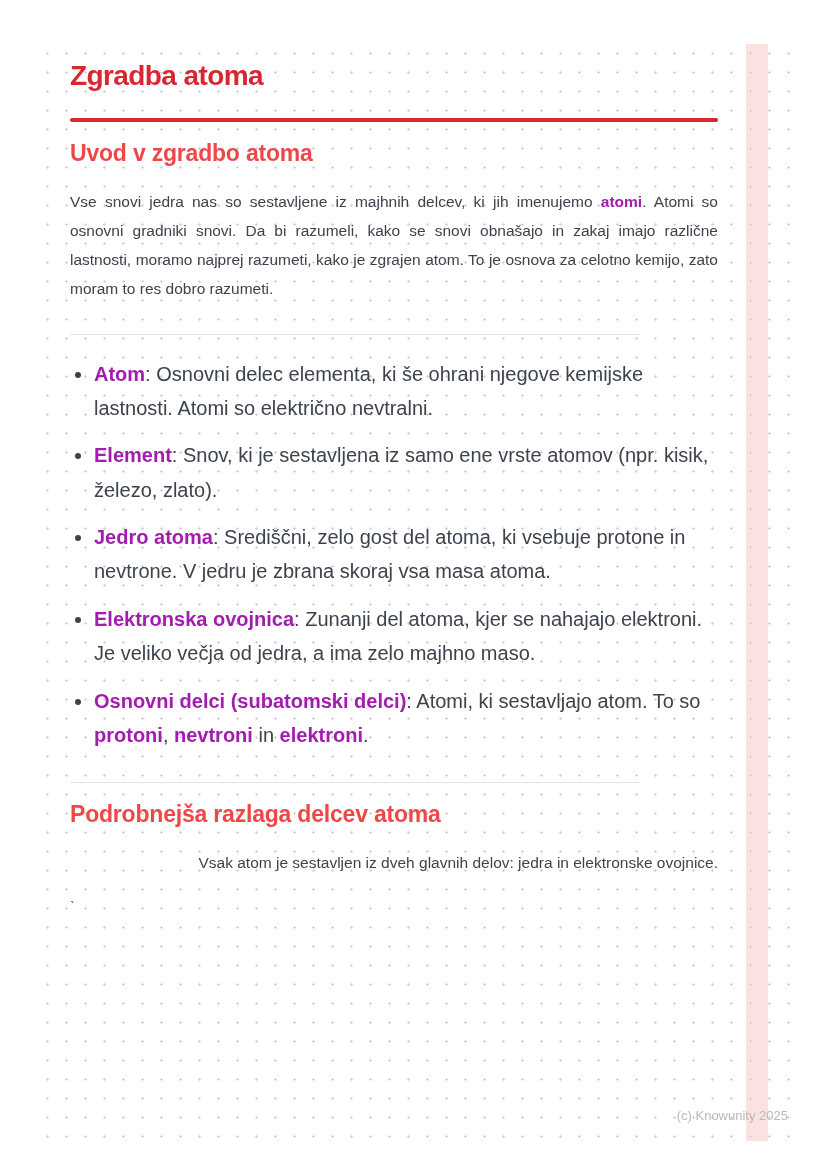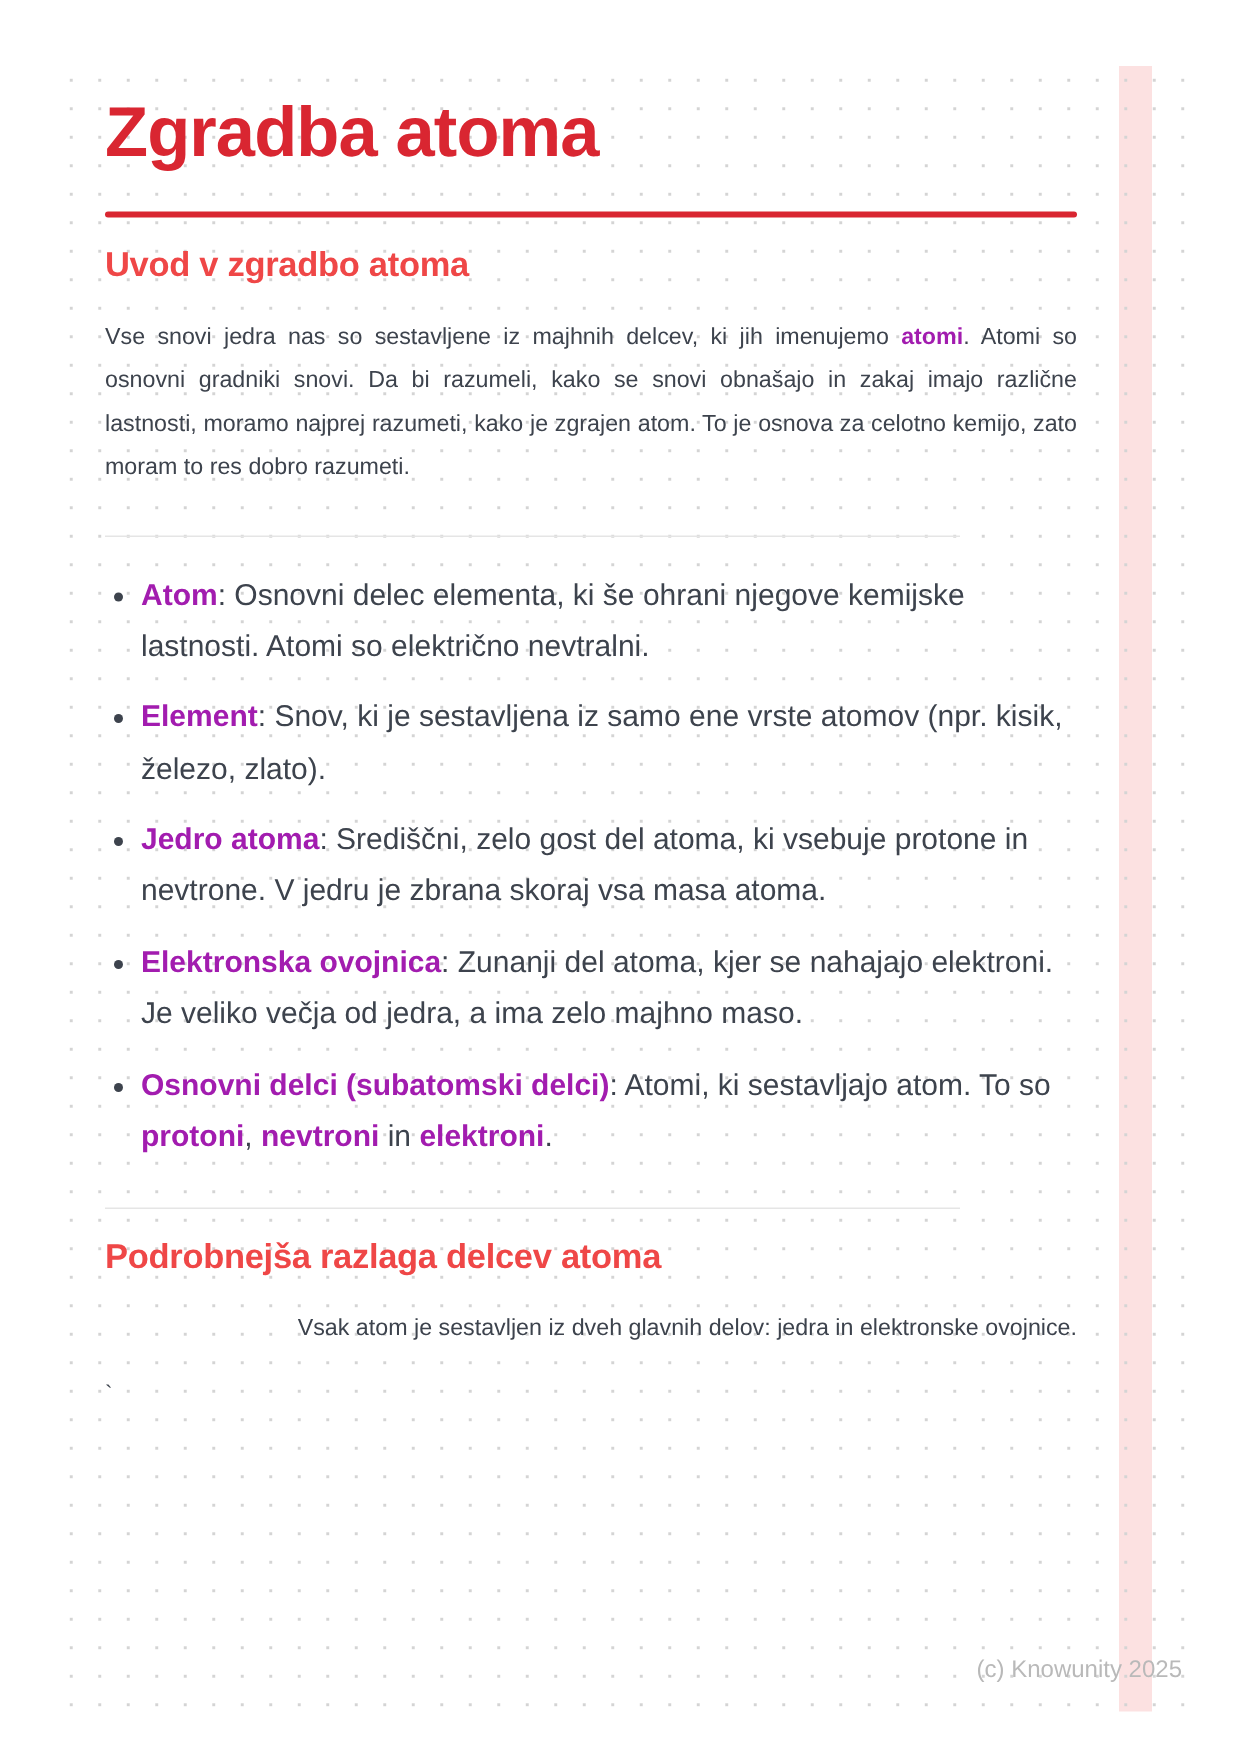--- a/index.html
+++ b/index.html
@@ -38,21 +38,21 @@
     background-size: 19px 19px;
     pointer-events: none;
   }
   .content {
     position: relative;
     padding: 60px 110px 0 70px; 
     z-index: 2;
   }
   h1.doc-title {
     margin: 0;
-    font-size: 47px;
+    font-size: 28px;
     font-weight: 800;
     letter-spacing: -0.6px;
     color: #d92631;
   }
   .title-rule {
     height: 4px;
     width: 100%;
     background: #d92631;
     margin-top: 26px;
     border-radius: 2px;
@@ -91,21 +91,21 @@
   }
   p.stray {
     margin: 20px 0 0 0;
     font-size: 15px;
     color: #3d434d;
   }
   .footer-credit {
     position: absolute;
     right: 40px;
     bottom: 48px;
-    font-size: 16px;
+    font-size: 13px;
     color: #b9b9b9;
     z-index: 3;
   }
 </style>
 </head>
 <body>
 
 <div class="page">
 
   <div class="stripe"></div>

